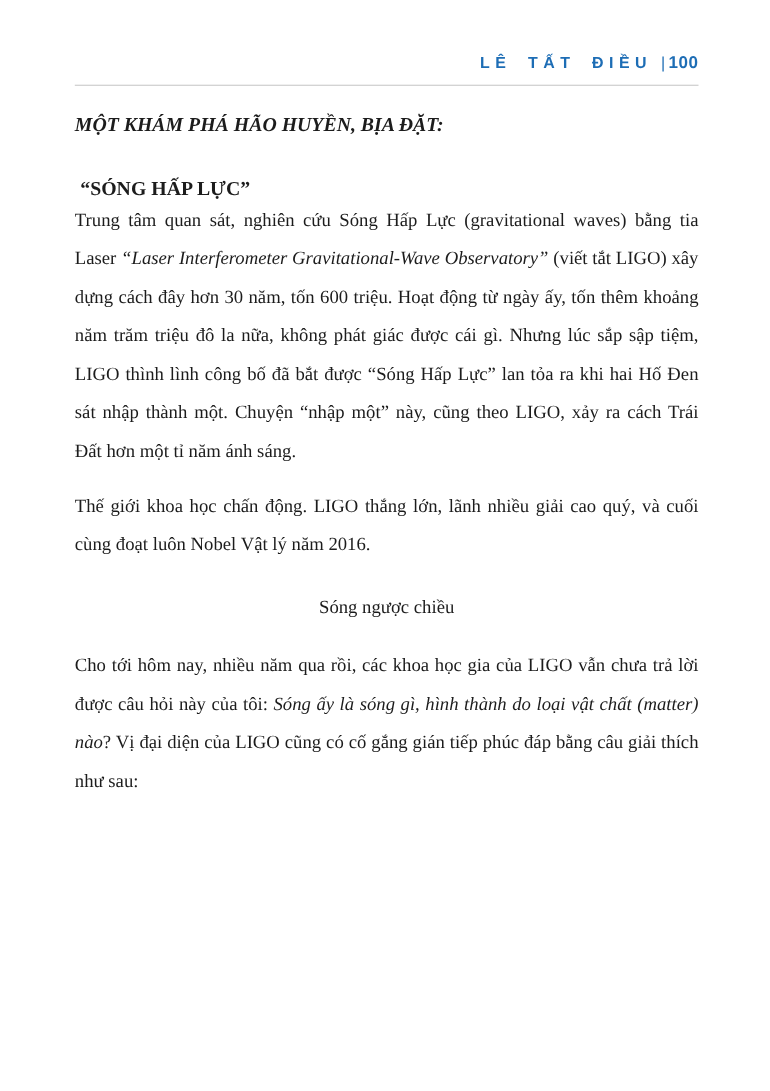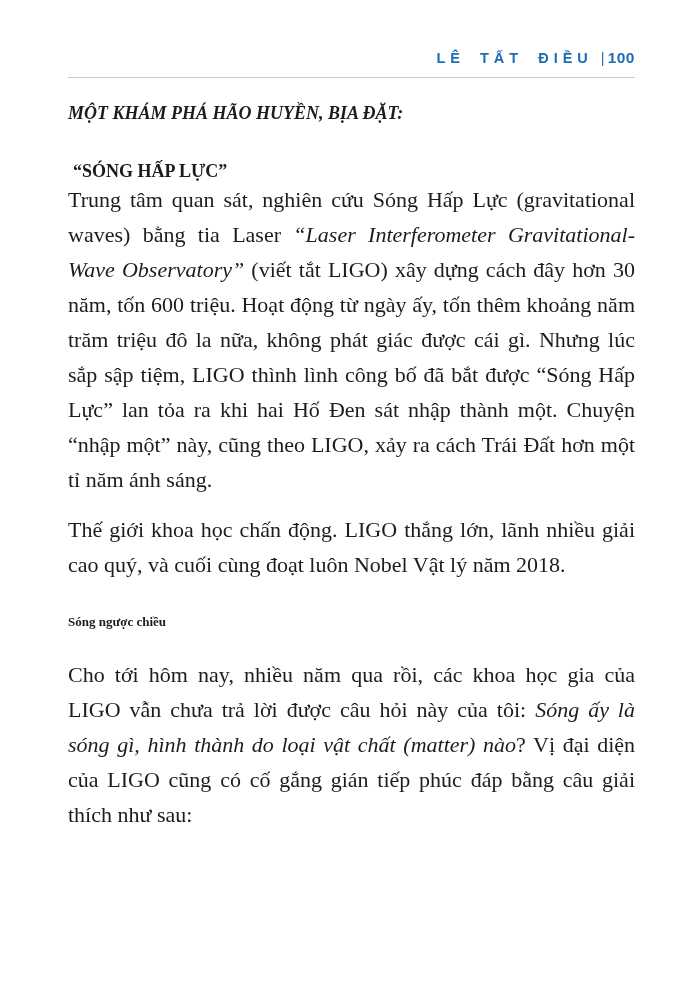--- a/index.html
+++ b/index.html
@@ -55,32 +55,33 @@
   .title-line {
     font-size: 18px;
     font-weight: bold;
     margin: 0;
     line-height: 22px;
     color: var(--text-color);
   }
   .title-line1 { margin-top: 24px; font-style: italic; }
   .title-line2 { margin-top: 36px; padding-left: 5px; }
   p.body-par {
-    font-size: 22px;
+    font-size: 17px;
     line-height: 35px;
     text-align: justify;
     margin: 0 0 15px 0;
   }
   .first-par { margin-top: 60px; }
   .section-heading {
-    font-size: 13px;
-    font-weight: bold;
+    font-size: 17px;
+    font-weight: normal;
     margin: 22px 0 18px 0;
     line-height: 35px;
     color: var(--text-color);
+    text-align: center;
   }
   .seg-normal { font-style: normal; }
   .seg-italic { font-style: italic; }
 </style>
 </head>
 <body>
 
 <div class="page">
 
   <header class="header">
@@ -88,21 +89,21 @@
       <span class="author">LÊ TẤT ĐIỀU</span><span class="sep">|</span><span class="pagenum">100</span>
     </div>
   </header>
 
   <main class="content">
     <h1 class="title-line title-line1">MỘT KHÁM PHÁ HÃO HUYỀN, BỊA ĐẶT:</h1>
     <h1 class="title-line title-line2">“SÓNG HẤP LỰC”</h1>
 
     <p class="body-par first-par"><span class="seg-normal">Trung tâm quan sát, nghiên cứu Sóng Hấp Lực (gravitational waves) bằng tia Laser </span><span class="seg-italic">“Laser Interferometer Gravitational-Wave Observatory”</span><span class="seg-normal"> (viết tắt LIGO) xây dựng cách đây hơn 30 năm, tốn 600 triệu. Hoạt động từ ngày ấy, tốn thêm khoảng năm trăm triệu đô la nữa, không phát giác được cái gì. Nhưng lúc sắp sập tiệm, LIGO thình lình công bố đã bắt được “Sóng Hấp Lực” lan tỏa ra khi hai Hố Đen sát nhập thành một. Chuyện “nhập một” này, cũng theo LIGO, xảy ra cách Trái Đất hơn một tỉ năm ánh sáng.</span></p>
 
-    <p class="body-par"><span class="seg-normal">Thế giới khoa học chấn động. LIGO thắng lớn, lãnh nhiều giải cao quý, và cuối cùng đoạt luôn Nobel Vật lý năm 2018.</span></p>
+    <p class="body-par"><span class="seg-normal">Thế giới khoa học chấn động. LIGO thắng lớn, lãnh nhiều giải cao quý, và cuối cùng đoạt luôn Nobel Vật lý năm 2016.</span></p>
 
     <h2 class="section-heading">Sóng ngược chiều</h2>
 
     <p class="body-par"><span class="seg-normal">Cho tới hôm nay, nhiều năm qua rồi, các khoa học gia của LIGO vẫn chưa trả lời được câu hỏi này của tôi: </span><span class="seg-italic">Sóng ấy là sóng gì, hình thành do loại vật chất (matter) nào</span><span class="seg-normal">? Vị đại diện của LIGO cũng có cố gắng gián tiếp phúc đáp bằng câu giải thích như sau:</span></p>
 
   </main>
 
 </div>
 
 </body></html>

